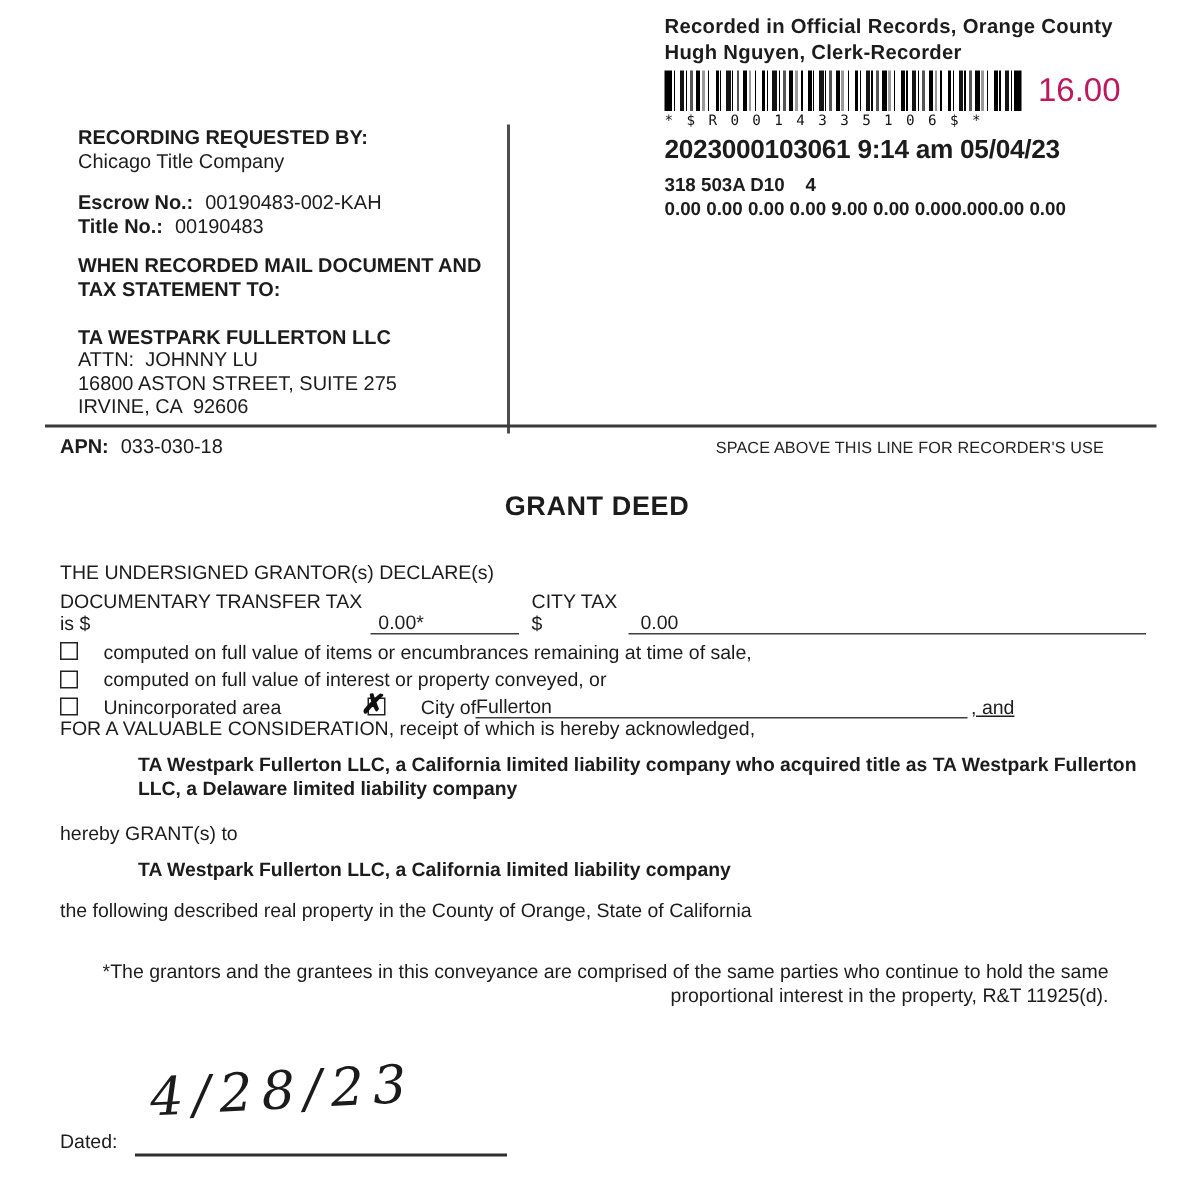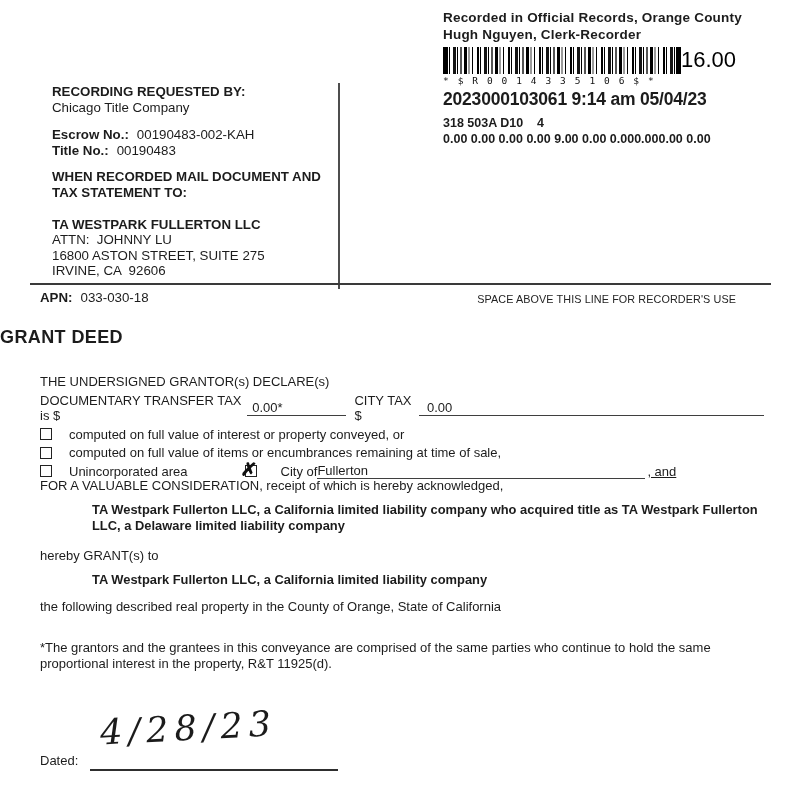--- a/index.html
+++ b/index.html
@@ -20,21 +20,21 @@
     background-image:repeating-linear-gradient(90deg,
       #000 0px,#000 2px,#fff 2px,#fff 3px,
       #000 3px,#000 4px,#fff 4px,#fff 7px,
       #141414 7px,#141414 10px,#fff 10px,#fff 11px,
       #000 11px,#000 12px,#fff 12px,#fff 14px,
       #555 14px,#555 16px,#fff 16px,#fff 18px,
       #000 18px,#000 21px,#fff 21px,#fff 22px,
       #9a9a9a 22px,#9a9a9a 24px,#fff 24px,#fff 26px,
       #000 26px,#000 27px,#fff 27px,#fff 31px);
   }
-  .fee { font-size:22px; line-height:25px; color:#000000;text-align:center; }
+  .fee { font-size:22px; line-height:25px; margin-left:11px; color:#be185d;text-align:center; }
   .barcode-chars {
     width:238px; overflow:hidden; margin-top:1px;
     font-family:"DejaVu Sans Mono", monospace; font-size:9.5px;
     letter-spacing:1.6px; white-space:pre; color:#111;
   }
   .docnum { font-weight:700; font-size:17.5px; margin-top:3px; letter-spacing:-0.2px; }
   .batch  { font-weight:700; font-size:12.5px; margin-top:6px; }
   .fees   { font-weight:700; font-size:12.5px; margin-top:2px; }
 
   
@@ -45,46 +45,46 @@
   
   .vline { position:absolute; left:338px; top:83px; width:1.5px; height:206px; background:#4d4d4d; }
   .hline { position:absolute; left:30px; top:283px; width:741px; height:1.6px; background:#3a3a3a; }
 
   
   .apn-row { position:absolute; left:40px; top:290px; width:696px; display:flex; justify-content:space-between; align-items:flex-end; }
   .apn-left { font-size:13.3px; }
   .recorder-note { font-size:10.8px; color:#232323; letter-spacing:0.1px; }
 
   
-  .deed-title { position:absolute; top:327px; left:0; width:100%; text-align:left; font-weight:700; font-size:18px; letter-spacing:0.4px; }
+  .deed-title { position:absolute; top:327px; left:0; width:100%; text-align:center; font-weight:700; font-size:18px; letter-spacing:0.4px; }
 
   
   .declare { position:absolute; left:40px; top:374px; width:724px; font-size:13px; }
-  .tax-line { display:flex; align-items:center; margin-top:4px; }
+  .tax-line { display:flex; align-items:flex-end; margin-top:4px; }
   .fill { display:inline-block; border-bottom:1.3px solid #3f3f3f; }
   .fill-tax { width:104px; padding-left:5px; margin-left:3px; }
   .gap1 { width:8px; flex:none; }
   .fill-city-tax { width:372px; padding-left:8px; margin-left:3px; }
   .cb-row { display:flex; align-items:center; margin-top:4px; height:14.5px; }
   .cb { width:10px; height:10px; border:1.4px solid #222; flex:none; background:#fff; }
   .cb-label { margin-left:17px; }
   .cb-checked { position:relative; margin-left:57px; }
   .xmark { position:absolute; left:-5px; top:-8px; font-size:19px; font-weight:700; transform:rotate(7deg); font-family:"DejaVu Serif", serif; color:#101010; white-space:nowrap; }
   .cityof { margin-left:24px; }
   .fill-city { width:328px; padding-left:0; }
   .and-suffix { margin-left:2px;text-decoration:underline; }
 
   
   .p { position:absolute; font-size:13px; line-height:15.8px; }
   .p-consideration { left:40px; top:478px; }
   .p-grantor { left:92px; top:502px; width:668px; font-weight:700; font-size:12.9px; }
   .p-grantsto { left:40px; top:548px; }
   .p-grantee { left:92px; top:572px; font-weight:700; font-size:12.9px; }
   .p-property { left:40px; top:599px; }
-  .p-footnote { left:40px; top:640px; width:714px; }
+  .p-footnote { left:25px; top:640px; width:714px;text-align:right; }
   .p-exhibit { left:92px; top:702px; font-weight:700; font-size:13.4px; }
   .dated-label { position:absolute; left:40px; top:753px; font-size:13px; }
   .dated-line { position:absolute; left:90px; top:769px; width:248px; height:1.5px; background:#2e2e2e; }
   .dated-value {
     position:absolute; left:100px; top:708px; font-size:35px; font-style:italic;
     font-family:"DejaVu Serif", serif; letter-spacing:6px; transform:rotate(-3deg);
     color:#1b1b1b; white-space:nowrap;
   }
 </style>
 </head>
@@ -132,25 +132,25 @@
     <div data-bind="declaration.heading">THE UNDERSIGNED GRANTOR(s) DECLARE(s)</div>
     <div class="tax-line">
       <span data-bind="declaration.transfer_tax_label">DOCUMENTARY TRANSFER TAX is $</span>
       <span class="fill fill-tax" data-bind="declaration.transfer_tax_value">0.00*</span>
       <span class="gap1"></span>
       <span data-bind="declaration.city_tax_label">CITY TAX $</span>
       <span class="fill fill-city-tax" data-bind="declaration.city_tax_value">0.00</span>
     </div>
     <div class="cb-row">
       <span class="cb"></span>
-      <span class="cb-label" data-bind="declaration.option1">computed on full value of interest or property conveyed, or</span>
+      <span class="cb-label" data-bind="declaration.option2">computed on full value of items or encumbrances remaining at time of sale,</span>
     </div>
     <div class="cb-row">
       <span class="cb"></span>
-      <span class="cb-label" data-bind="declaration.option2">computed on full value of items or encumbrances remaining at time of sale,</span>
+      <span class="cb-label" data-bind="declaration.option1">computed on full value of interest or property conveyed, or</span>
     </div>
     <div class="cb-row">
       <span class="cb"></span>
       <span class="cb-label" data-bind="declaration.option3_unincorporated">Unincorporated area</span>
       <span class="cb cb-checked">
           <span class="xmark" data-bind="declaration.checked_mark">✗</span>
         </span>
       <span class="cityof" data-bind="declaration.option3_city_label">City of</span>
       <span class="fill fill-city" data-bind="declaration.option3_city_value">Fullerton</span>
       <span class="and-suffix" data-bind="declaration.option3_suffix">, and</span>

